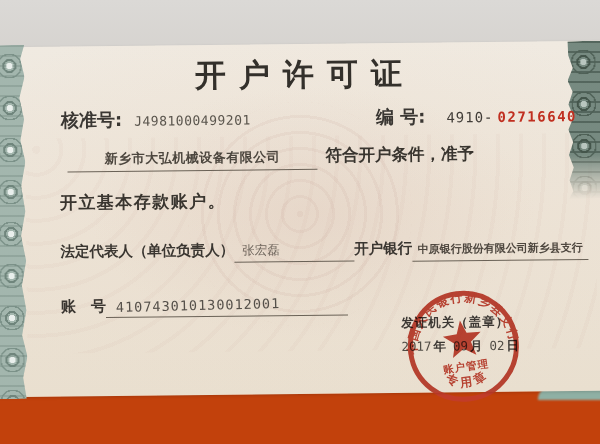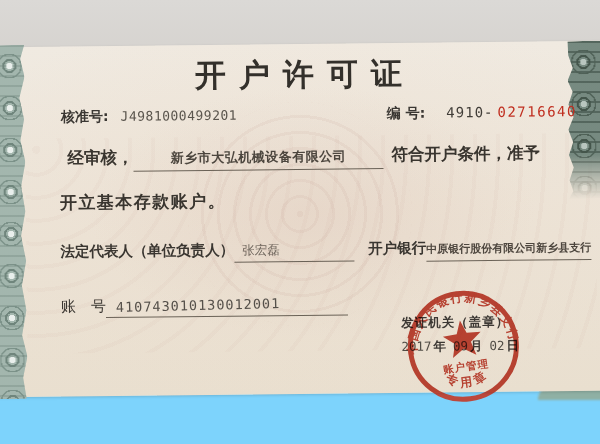--- a/index.html
+++ b/index.html
@@ -1,16 +1,16 @@
 <!DOCTYPE html>
 <html><head>
 <meta charset="utf-8">
 <style>
   html,body{margin:0;padding:0;}
-  .scene{position:relative;width:600px;height:444px;background:#7dd3fc;overflow:hidden;
+  .scene{position:relative;width:600px;height:444px;background:#c2410c;overflow:hidden;
          font-family:"DejaVu Sans",sans-serif;}
   .bg-top{position:absolute;left:0;top:0;width:100%;height:62px;
           background:linear-gradient(180deg,#dbd9d6 0%,#d5d2ce 100%);}
   .blob-bottom-right{position:absolute;left:538px;top:380px;width:66px;height:20px;
           background:#8fb0a4;border-radius:60% 40% 0 0/90% 70% 0 0;filter:blur(1px);z-index:0;}
 
   .cert{position:absolute;left:-8px;top:44px;width:616px;height:350px;z-index:1;
         transform:rotate(-0.6deg);
         background:
           radial-gradient(ellipse 320px 180px at 52% 48%, rgba(205,172,160,0.18), rgba(205,172,160,0) 70%),
@@ -44,48 +44,48 @@
         mask-image:linear-gradient(180deg,#000 72%,transparent 100%);
         clip-path:polygon(0 0,100% 0,100% 100%,0 100%,14% 95%,3% 88%,16% 80%,2% 72%,15% 64%,
           1% 56%,17% 48%,2% 40%,15% 32%,0 25%,16% 17%,3% 9%);}
 
   .title{position:absolute;left:0;right:0;top:10px;text-align:center;
         font-family:"Liberation Serif","DejaVu Serif",serif;font-weight:700;
         font-size:31px;letter-spacing:13px;text-indent:13px;color:#33302b;z-index:2;}
 
   .row{position:absolute;display:flex;align-items:baseline;z-index:2;}
   .row1{left:70px;right:30px;top:62px;}
-  .lbl-sm{font-weight:700;font-size:14px;color:#3a3733;white-space:nowrap;}
+  .lbl-sm{font-weight:700;font-size:18px;color:#3a3733;white-space:nowrap;}
   .mono{font-family:"DejaVu Sans Mono","Liberation Mono",monospace;}
   .approval-val{font-size:13px;color:#5a554d;margin-left:12px;letter-spacing:0.5px;}
   .spacer{flex:1;}
   .serial-prefix{font-size:14px;color:#413d38;margin-left:21px;letter-spacing:1px;}
-  .serial-num{font-size:14px;color:#c02f20;margin-left:4px;letter-spacing:1.5px;font-weight:400;}
+  .serial-num{font-size:14px;color:#c02f20;margin-left:4px;letter-spacing:1.5px;font-weight:700;}
 
   .row2{left:76px;right:24px;top:101px;}
   .lbl-lg{font-weight:700;font-size:16.5px;color:#39352f;white-space:nowrap;}
   .company-line{flex:0 1 250px;border-bottom:1.2px solid #6a6257;text-align:center;
         font-family:"Liberation Serif",serif;font-weight:600;font-size:13px;color:#4c463e;
         padding-bottom:3px;letter-spacing:0.5px;white-space:nowrap;overflow:visible;}
   .row2 .after{margin-left:8px;}
 
   .row3{left:68px;top:145px;}
   .row3 .lbl-lg{font-size:17px;letter-spacing:1.5px;}
 
   .row4{left:68px;right:20px;top:196px;}
   .lbl-md{font-weight:700;font-size:14.5px;color:#3a3631;white-space:nowrap;}
   .name-line{flex:0 0 112px;border-bottom:1.2px solid #6a6257;font-size:12.5px;color:#6e655c;
         padding:0 0 2px 8px;white-space:nowrap;}
-  .bank-lbl{margin-left:14px;}
+  .bank-lbl{}
   .bank-line{flex:1;border-bottom:1.2px solid #6a6257;text-align:center;
         font-family:"Liberation Serif",serif;font-weight:600;
         font-size:11px;color:#4e473f;padding-bottom:4px;white-space:nowrap;}
 
   .row5{left:68px;top:250px;}
-  .acct-lbl{font-weight:400;font-size:15px;color:#3a3631;white-space:nowrap;}
+  .acct-lbl{font-weight:700;font-size:15px;color:#3a3631;white-space:nowrap;}
   .acct-line{width:232px;border-bottom:1.2px solid #6a6257;padding:0 0 2px 10px;white-space:nowrap;}
   .acct-val{display:inline-block;font-size:13.5px;color:#55504a;letter-spacing:1px;
         transform:rotate(-0.8deg);}
 
   .issuer{position:absolute;left:408px;top:272px;z-index:2;}
   .issuer-l1{font-weight:700;font-size:12.5px;color:#3c3834;letter-spacing:1px;}
   .issuer-l2{display:flex;align-items:baseline;margin-top:7px;}
   .date-num{font-size:12.5px;color:#514d46;}
   .date-lbl{font-weight:700;font-size:12.5px;color:#3c3834;margin:0 7px 0 2px;}
 
@@ -110,21 +110,20 @@
     <div class="row row1">
       <span class="lbl-sm">核准号:</span>
       <span class="mono approval-val">J4981000499201</span>
       <span class="spacer"></span>
       <span class="lbl-sm">编 号:</span>
       <span class="mono serial-prefix">4910-</span>
       <span class="mono serial-num">02716640</span>
     </div>
 
     <div class="row row2">
-      <span class="lbl-lg">经审核，</span>
       <span class="company-line">新乡市大弘机械设备有限公司</span>
       <span class="lbl-lg after">符合开户条件，准予</span>
     </div>
 
     <div class="row row3">
       <span class="lbl-lg">开立基本存款账户。</span>
     </div>
 
     <div class="row row4">
       <span class="lbl-md">法定代表人（单位负责人）</span>

